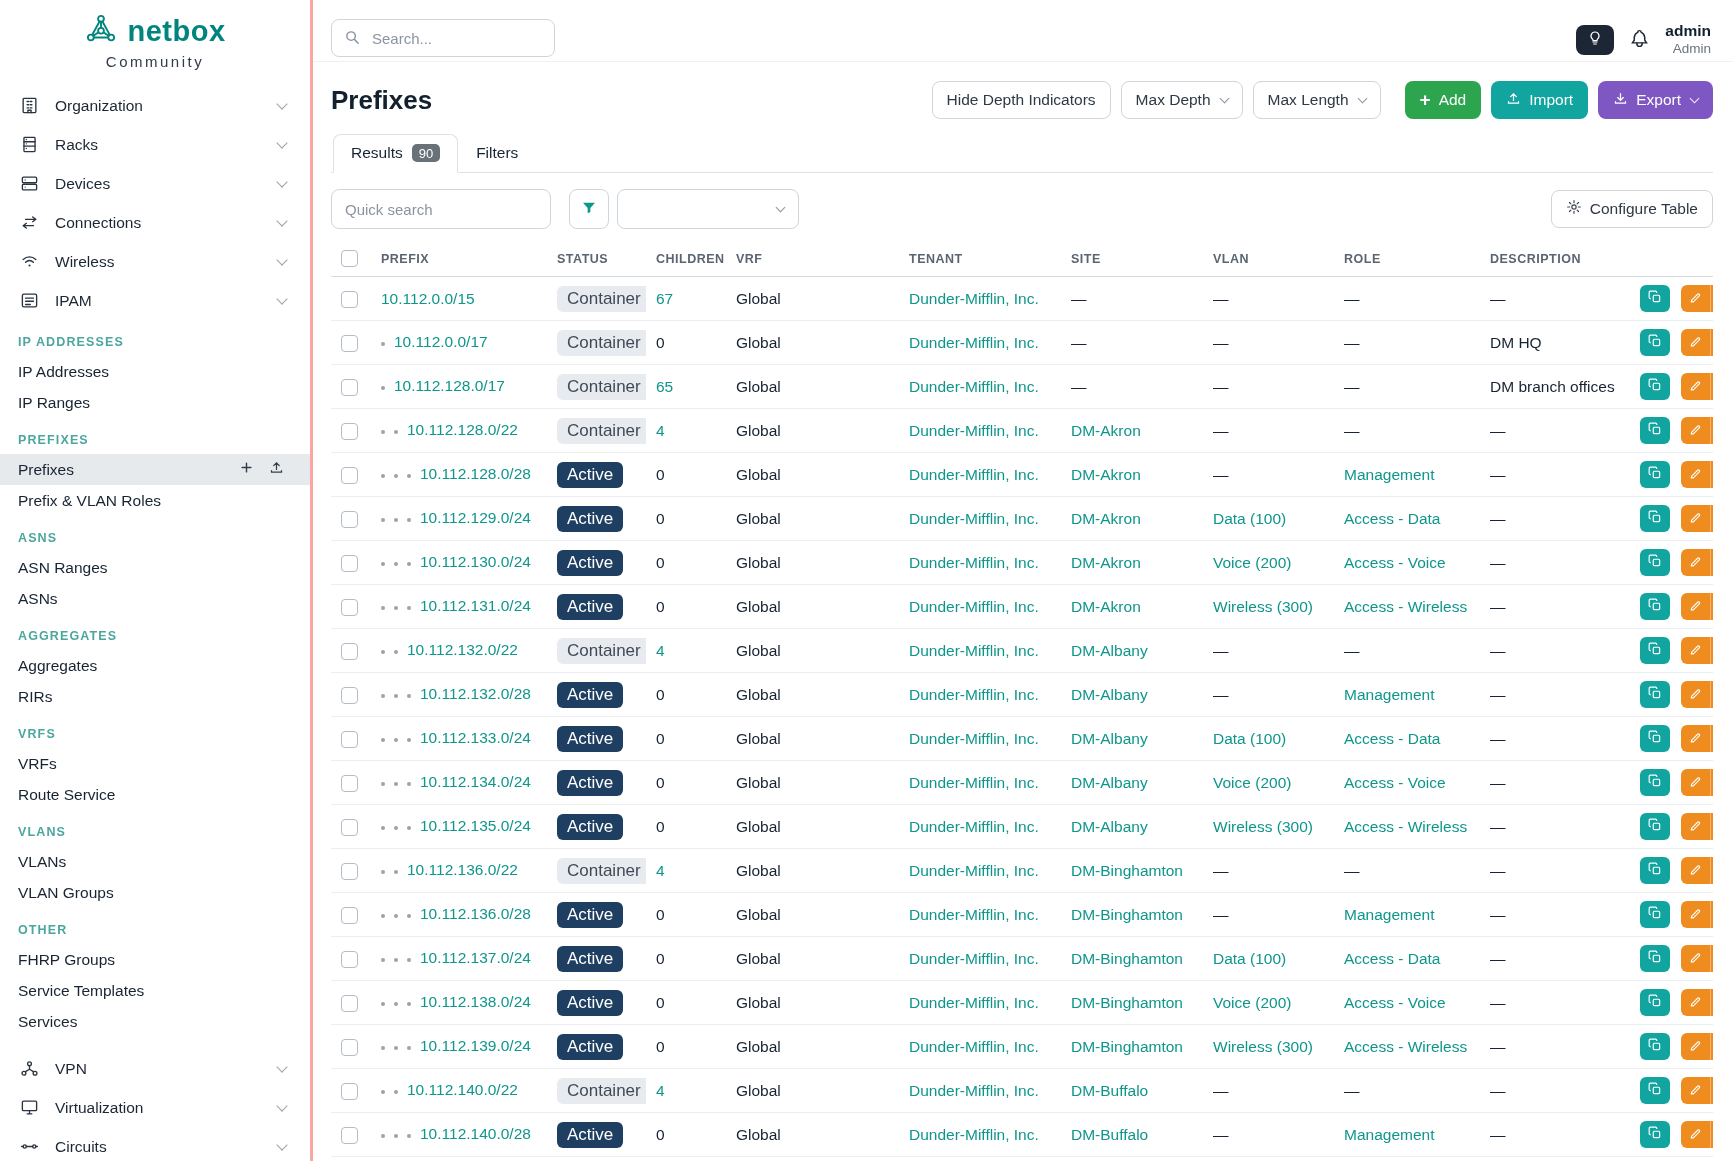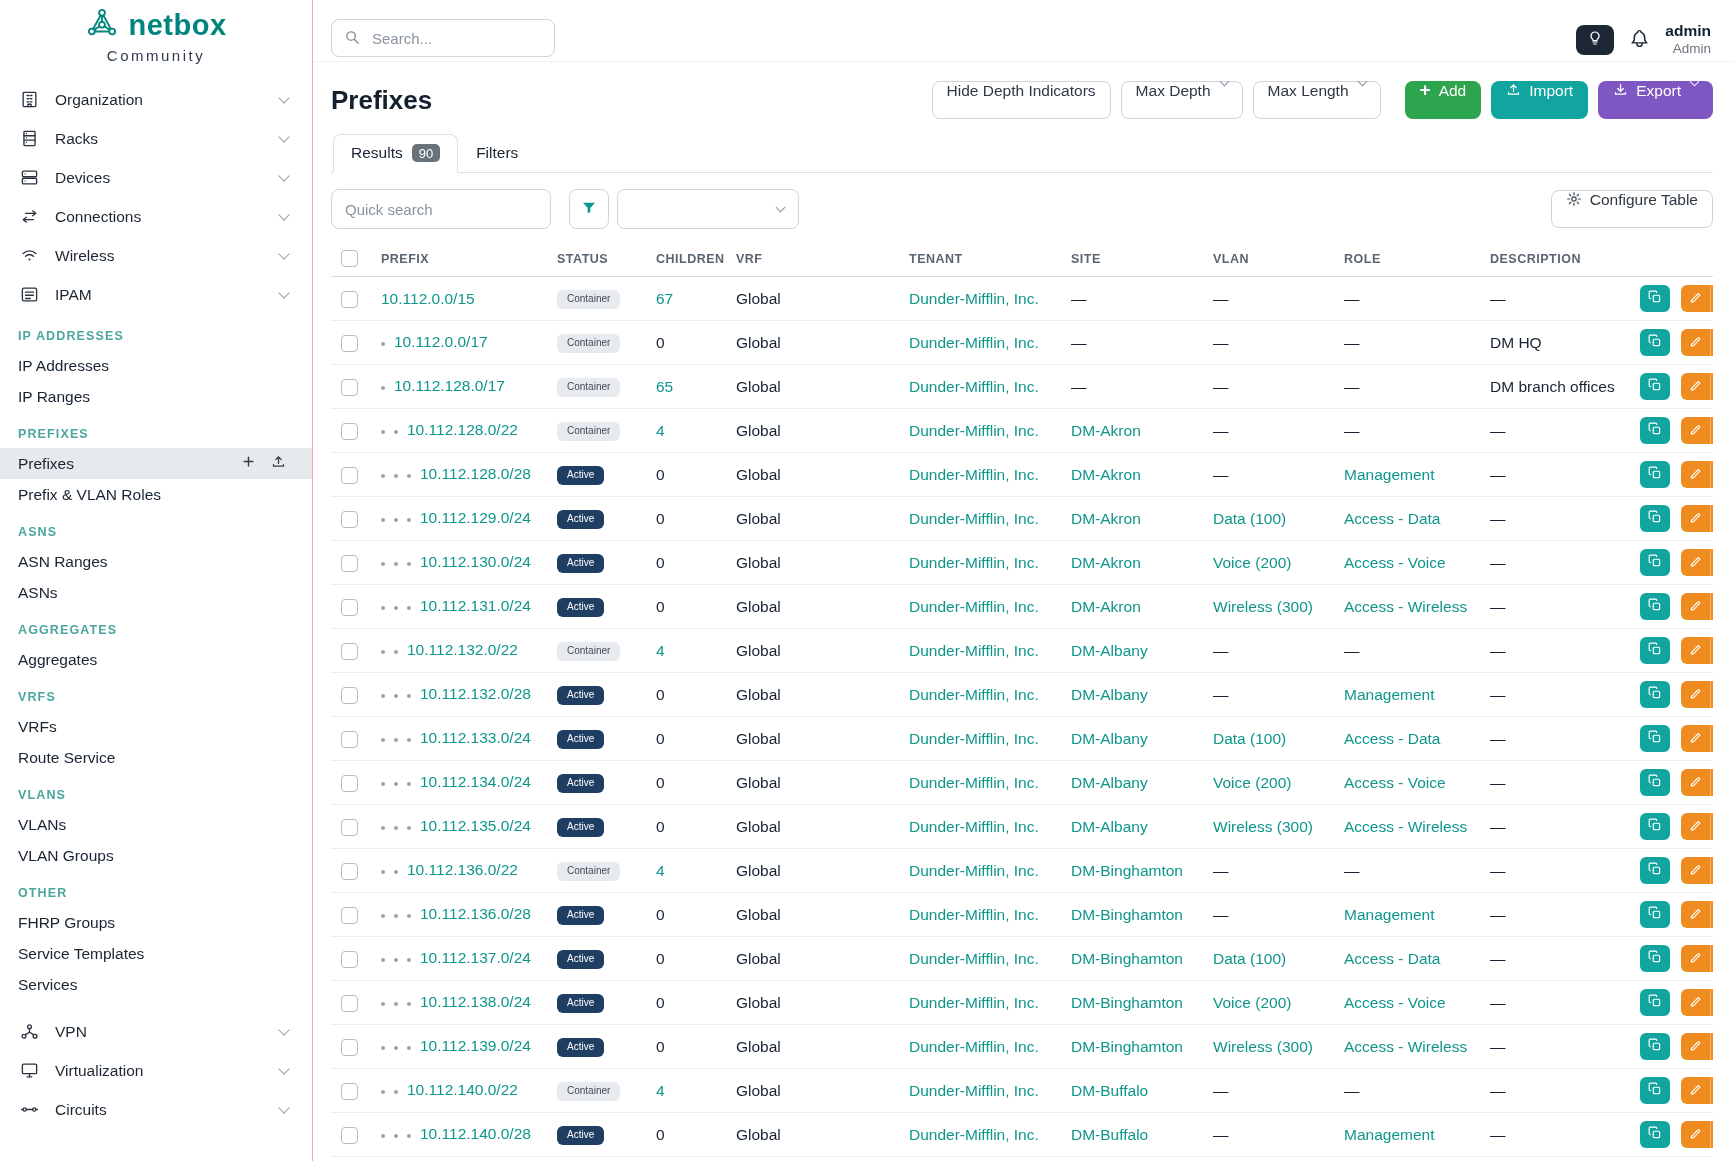--- a/index.html
+++ b/index.html
@@ -1,21 +1,21 @@
 <!DOCTYPE html>
 <html><head>
 <meta charset="utf-8">
 <style>
   *{box-sizing:border-box;margin:0;padding:0}
   html,body{width:1733px;height:1161px;overflow:hidden;background:#fff;color:#182433;
     font-family:"Liberation Sans",sans-serif;}
   .app{display:flex;width:100%;height:100%}
 
   
-  .sidebar{width:313px;min-width:313px;height:100%;border-right:1px solid #fca5a5;overflow:hidden;padding-top:6px;background:#fff}
+  .sidebar{width:313px;min-width:313px;height:100%;border-right:3px solid #fca5a5;overflow:hidden;padding-top:12px;background:#fff}
   .brand{display:flex;flex-direction:column;align-items:center;margin-bottom:16px}
   .brand-row{display:flex;align-items:center;gap:9px}
   .brand-name{font-size:29px;font-weight:bold;color:#00857e;letter-spacing:.5px}
   .brand-sub{font-size:15px;color:#2f3b4c;letter-spacing:2.5px;margin-top:3px}
   .nav-group{display:flex;align-items:center;height:39px;padding:0 24px 0 20px;cursor:pointer}
   .nav-ico{width:22px;display:flex;align-items:center;margin-right:13px}
   .nav-label{font-size:15.5px;color:#1d2733;flex:1}
   .chev{width:8px;height:8px;border-right:1.7px solid #98a1ab;border-bottom:1.7px solid #98a1ab;transform:rotate(45deg);margin-top:-4px}
   .nav-sec{font-size:12.5px;font-weight:bold;letter-spacing:.09em;color:#4ba69e;padding:0 18px;margin:15px 0 7px}
   .nav-item{display:flex;align-items:center;height:31px;padding:0 26px 0 18px;font-size:15.5px;color:#182433;cursor:pointer}
@@ -35,21 +35,21 @@
   .theme-btn{width:38px;height:30px;background:#1d2635;border:none;border-radius:8px;display:flex;align-items:center;justify-content:center;cursor:pointer}
   .bell-btn{background:none;border:none;display:flex;cursor:pointer}
   .user{text-align:right;line-height:1.2}
   .user-name{font-weight:bold;font-size:15.5px;color:#13202e}
   .user-role{font-size:13.5px;color:#6b7480}
 
   .content{flex:1;padding:16px 20px 0 18px;overflow:hidden}
   .page-head{display:flex;align-items:center;justify-content:space-between;height:44px;margin-bottom:12px}
   .page-title{font-size:26px;font-weight:bold;color:#13202e}
   .head-actions{display:flex;gap:10px;align-items:center}
-  .btn{height:38px;border-radius:8px;font-size:15.5px;display:inline-flex;align-items:flex-start;gap:8px;padding:0 14px;cursor:pointer;border:1px solid transparent;font-family:inherit;white-space:nowrap}
+  .btn{height:38px;border-radius:8px;font-size:15.5px;display:inline-flex;align-items:center;gap:8px;padding:0 14px;cursor:pointer;border:1px solid transparent;font-family:inherit;white-space:nowrap}
   .btn-outline{background:#fff;border-color:#cfd5db;color:#2e3945}
   .btn-green{background:#2da44e;color:#fff;margin-left:14px}
   .btn-teal{background:#12a5a0;color:#fff}
   .btn-purple{background:#7e57c2;color:#fff}
   .chev-sm{width:7px;height:7px;border-right:1.7px solid #8b95a1;border-bottom:1.7px solid #8b95a1;transform:rotate(45deg);margin-top:-4px;margin-left:2px}
   .chev-sm.white{border-color:rgba(255,255,255,.9)}
   .plus-glyph{font-size:19px;line-height:1;font-weight:bold;margin-top:-2px}
 
   .tabs{display:flex;border-bottom:1px solid #dee2e6;gap:0;padding:0 2px}
   .tab{display:flex;align-items:center;gap:9px;padding:9px 17px 10px;font-size:15.5px;color:#182433;border:1px solid transparent;border-radius:8px 8px 0 0;margin-bottom:-1px;cursor:pointer}
@@ -62,21 +62,21 @@
   .filter-group{display:flex;margin-left:18px;gap:8px}
   .filter-btn{width:40px;height:40px;border:1px solid #cfd5db;border-radius:8px;background:#fff;display:flex;align-items:center;justify-content:center;cursor:pointer}
   .filter-select{width:182px;height:40px;border:1px solid #cfd5db;border-radius:8px;display:flex;align-items:center;justify-content:flex-end;padding:0 14px;cursor:pointer;background:#fff}
   .spacer{flex:1}
 
   table{width:100%;border-collapse:collapse;table-layout:fixed}
   th{font-size:12.5px;color:#5a6572;text-align:left;letter-spacing:.04em;font-weight:bold;padding:9px 10px;border-bottom:1px solid #d7dce2;white-space:nowrap}
   td{padding:0 10px;height:44px;border-bottom:1px solid #ebedf0;font-size:15.5px;white-space:nowrap;overflow:hidden}
   .cb-col{width:40px}
   a.lnk{color:#0e968b;text-decoration:none;cursor:pointer}
-  .badge{display:inline-block;font-size:10px;border-radius:6px;padding:4.5px 10px;line-height:1}
+  .badge{display:inline-block;font-size:17px;border-radius:6px;padding:4.5px 10px;line-height:1}
   .b-container{background:#e7eaee;color:#404a56}
   .b-active{background:#1e3e62;color:#fff}
   .cb{display:inline-block;width:17px;height:17px;border:1px solid #b4bcc6;border-radius:4px;background:#fff;cursor:pointer;vertical-align:middle}
   .depth{display:inline-block;vertical-align:middle}
   .depth i{display:inline-block;width:4px;height:4px;border-radius:50%;background:#9aa3ad;margin-right:9px;vertical-align:middle}
   .act-cell{text-align:right;padding-right:6px}
   .btn-copy{width:30px;height:27px;border:none;border-radius:6px;background:#12a5a0;display:inline-flex;align-items:center;justify-content:center;cursor:pointer;vertical-align:middle}
   .btn-edit-group{display:inline-flex;margin-left:7px;vertical-align:middle}
   .btn-edit{width:30px;height:27px;border:none;border-radius:6px 0 0 6px;background:#ef8c1f;display:inline-flex;align-items:center;justify-content:center;cursor:pointer;border-right:1px solid rgba(255,255,255,.35)}
   .btn-edit-caret{width:19px;height:27px;border:none;border-radius:0 6px 6px 0;background:#ef8c1f;display:inline-flex;align-items:center;justify-content:center;cursor:pointer}
@@ -196,20 +196,23 @@
         <div class="nav-sec">ASNS</div>
         <div class="nav-item">
       <span>ASN Ranges</span>
         </div>
         <div class="nav-item">
       <span>ASNs</span>
         </div>
         <div class="nav-sec">AGGREGATES</div>
         <div class="nav-item">
       <span>Aggregates</span>
+        </div>
+        <div class="nav-item">
+      <span>RIRs</span>
         </div>
         <div class="nav-sec">VRFS</div>
         <div class="nav-item">
       <span>VRFs</span>
         </div>
         <div class="nav-item">
       <span>Route Service</span>
         </div>
         <div class="nav-sec">VLANS</div>
         <div class="nav-item">

